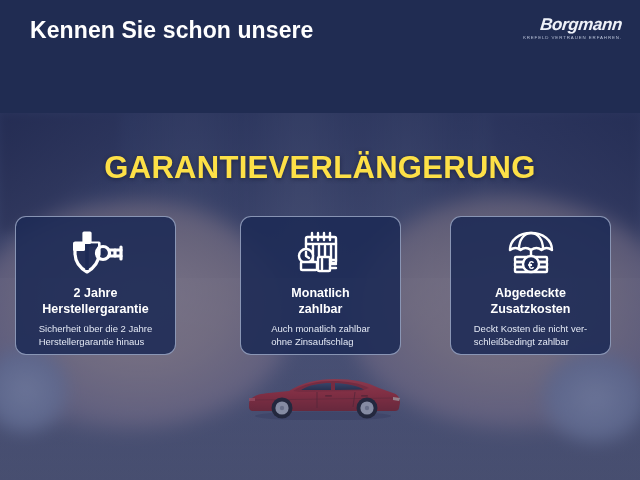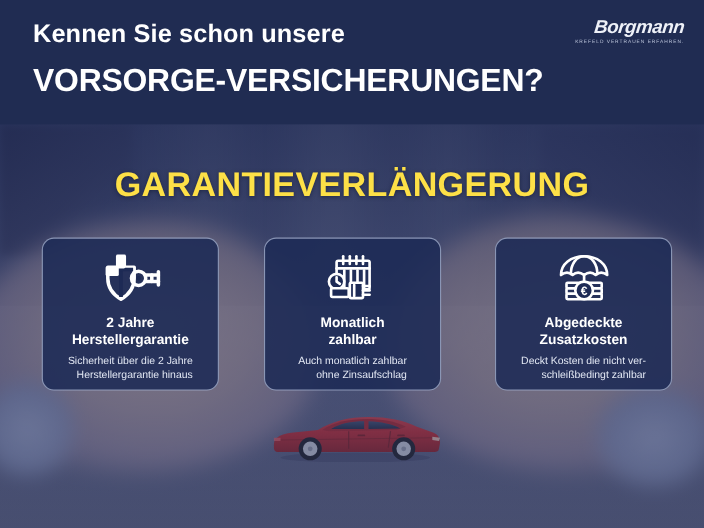--- a/index.html
+++ b/index.html
@@ -152,34 +152,34 @@
   .cards { position:absolute; left:0; top:0; width:640px; height:480px; z-index:4; }
   .card {
     position:absolute;
     top:216px; width:161px; height:139px;
     background:rgba(29,42,85,.88);
     border:1px solid rgba(200,212,238,.62);
     border-radius:11px;
     display:flex; flex-direction:column; align-items:center;
     padding-top:12px;
   }
-  .card.c1 { left:38px; }
+  .card.c1 { left:15px; }
   .card.c2 { left:240px; }
   .card.c3 { left:450px; }
 
   .card-icon { width:58px; height:48px; display:block; }
   .card-title {
     margin-top:9px;
     font-size:12.5px; font-weight:bold; color:#ffffff;
     text-align:center; line-height:1.25;
   }
   .card-desc {
     margin-top:6px;
     font-size:9.5px; color:#e3e8f4;
-    text-align:right; line-height:1.32;
+    text-align:left; line-height:1.32;
     padding:0 8px;
   }
 </style>
 </head>
 <body>
 
 <div id="stage">
 
   <div class="bg-photo">
     <div class="bg-wall"></div>
@@ -232,21 +232,20 @@
 
     <path d="M150 25 L157 26 L156 29 L150 28 Z" fill="#e8d9c8" opacity=".8"></path>
 
     <path d="M6 26 L12 26 L12 29 L6 29 Z" fill="#e0565c" opacity=".8"></path>
   </svg>
 
   <div class="bg-tint"></div>
 
   <div class="header">
     <div class="hdr-line1">Kennen Sie schon unsere</div>
-    <div class="hdr-line2">VORSORGE-VERSICHERUNGEN?</div>
     <div class="logo">
       <span class="logo-word">Borgmann</span>
       <span class="logo-sub">Krefeld    Vertrauen erfahren.</span>
     </div>
   </div>
 
   <div class="section-title">GARANTIEVERLÄNGERUNG</div>
 
   <div class="cards">
 

